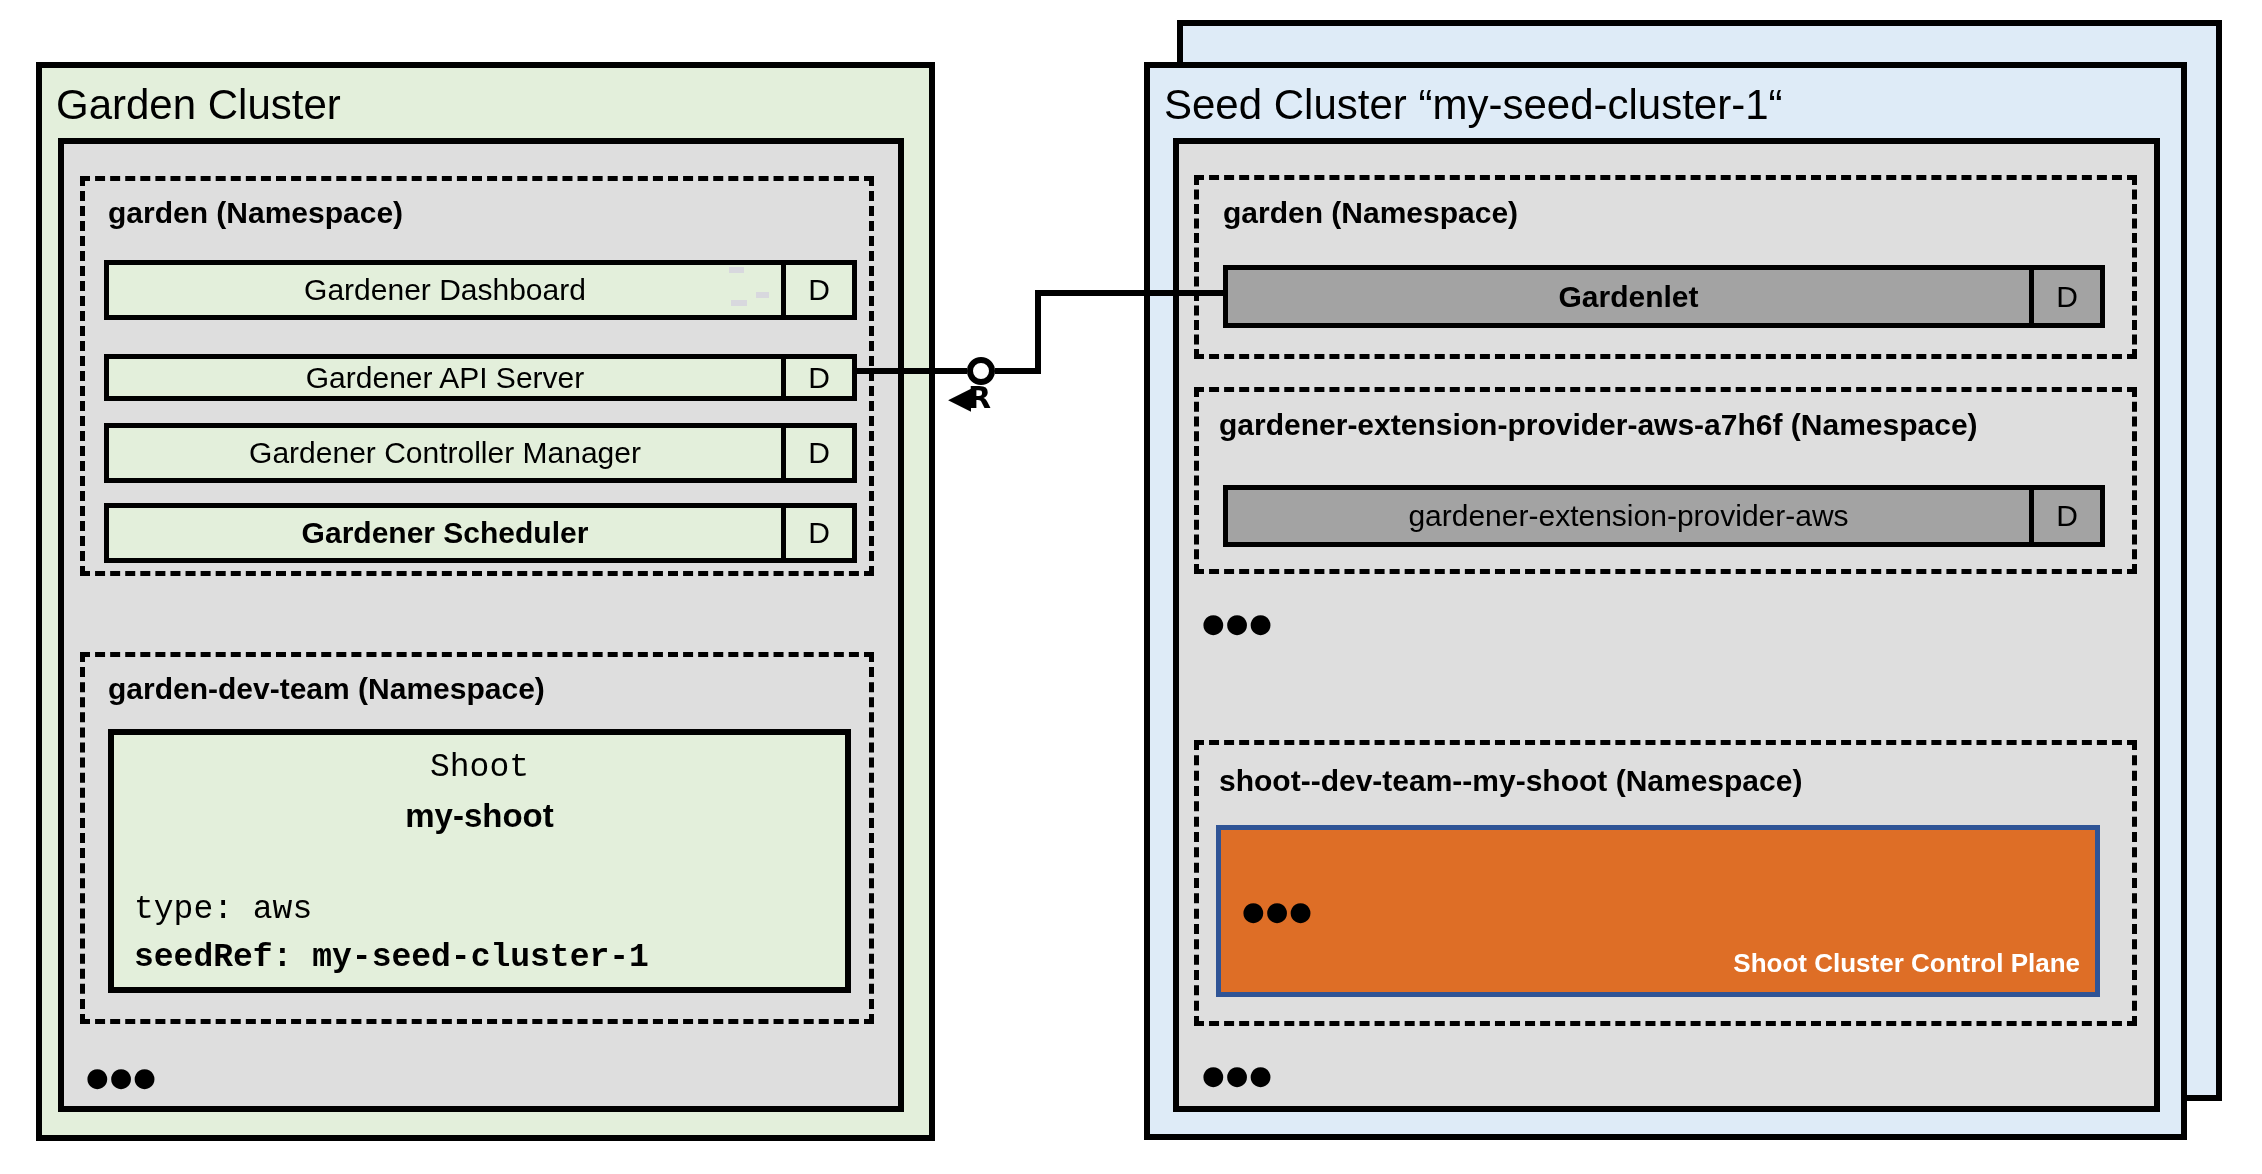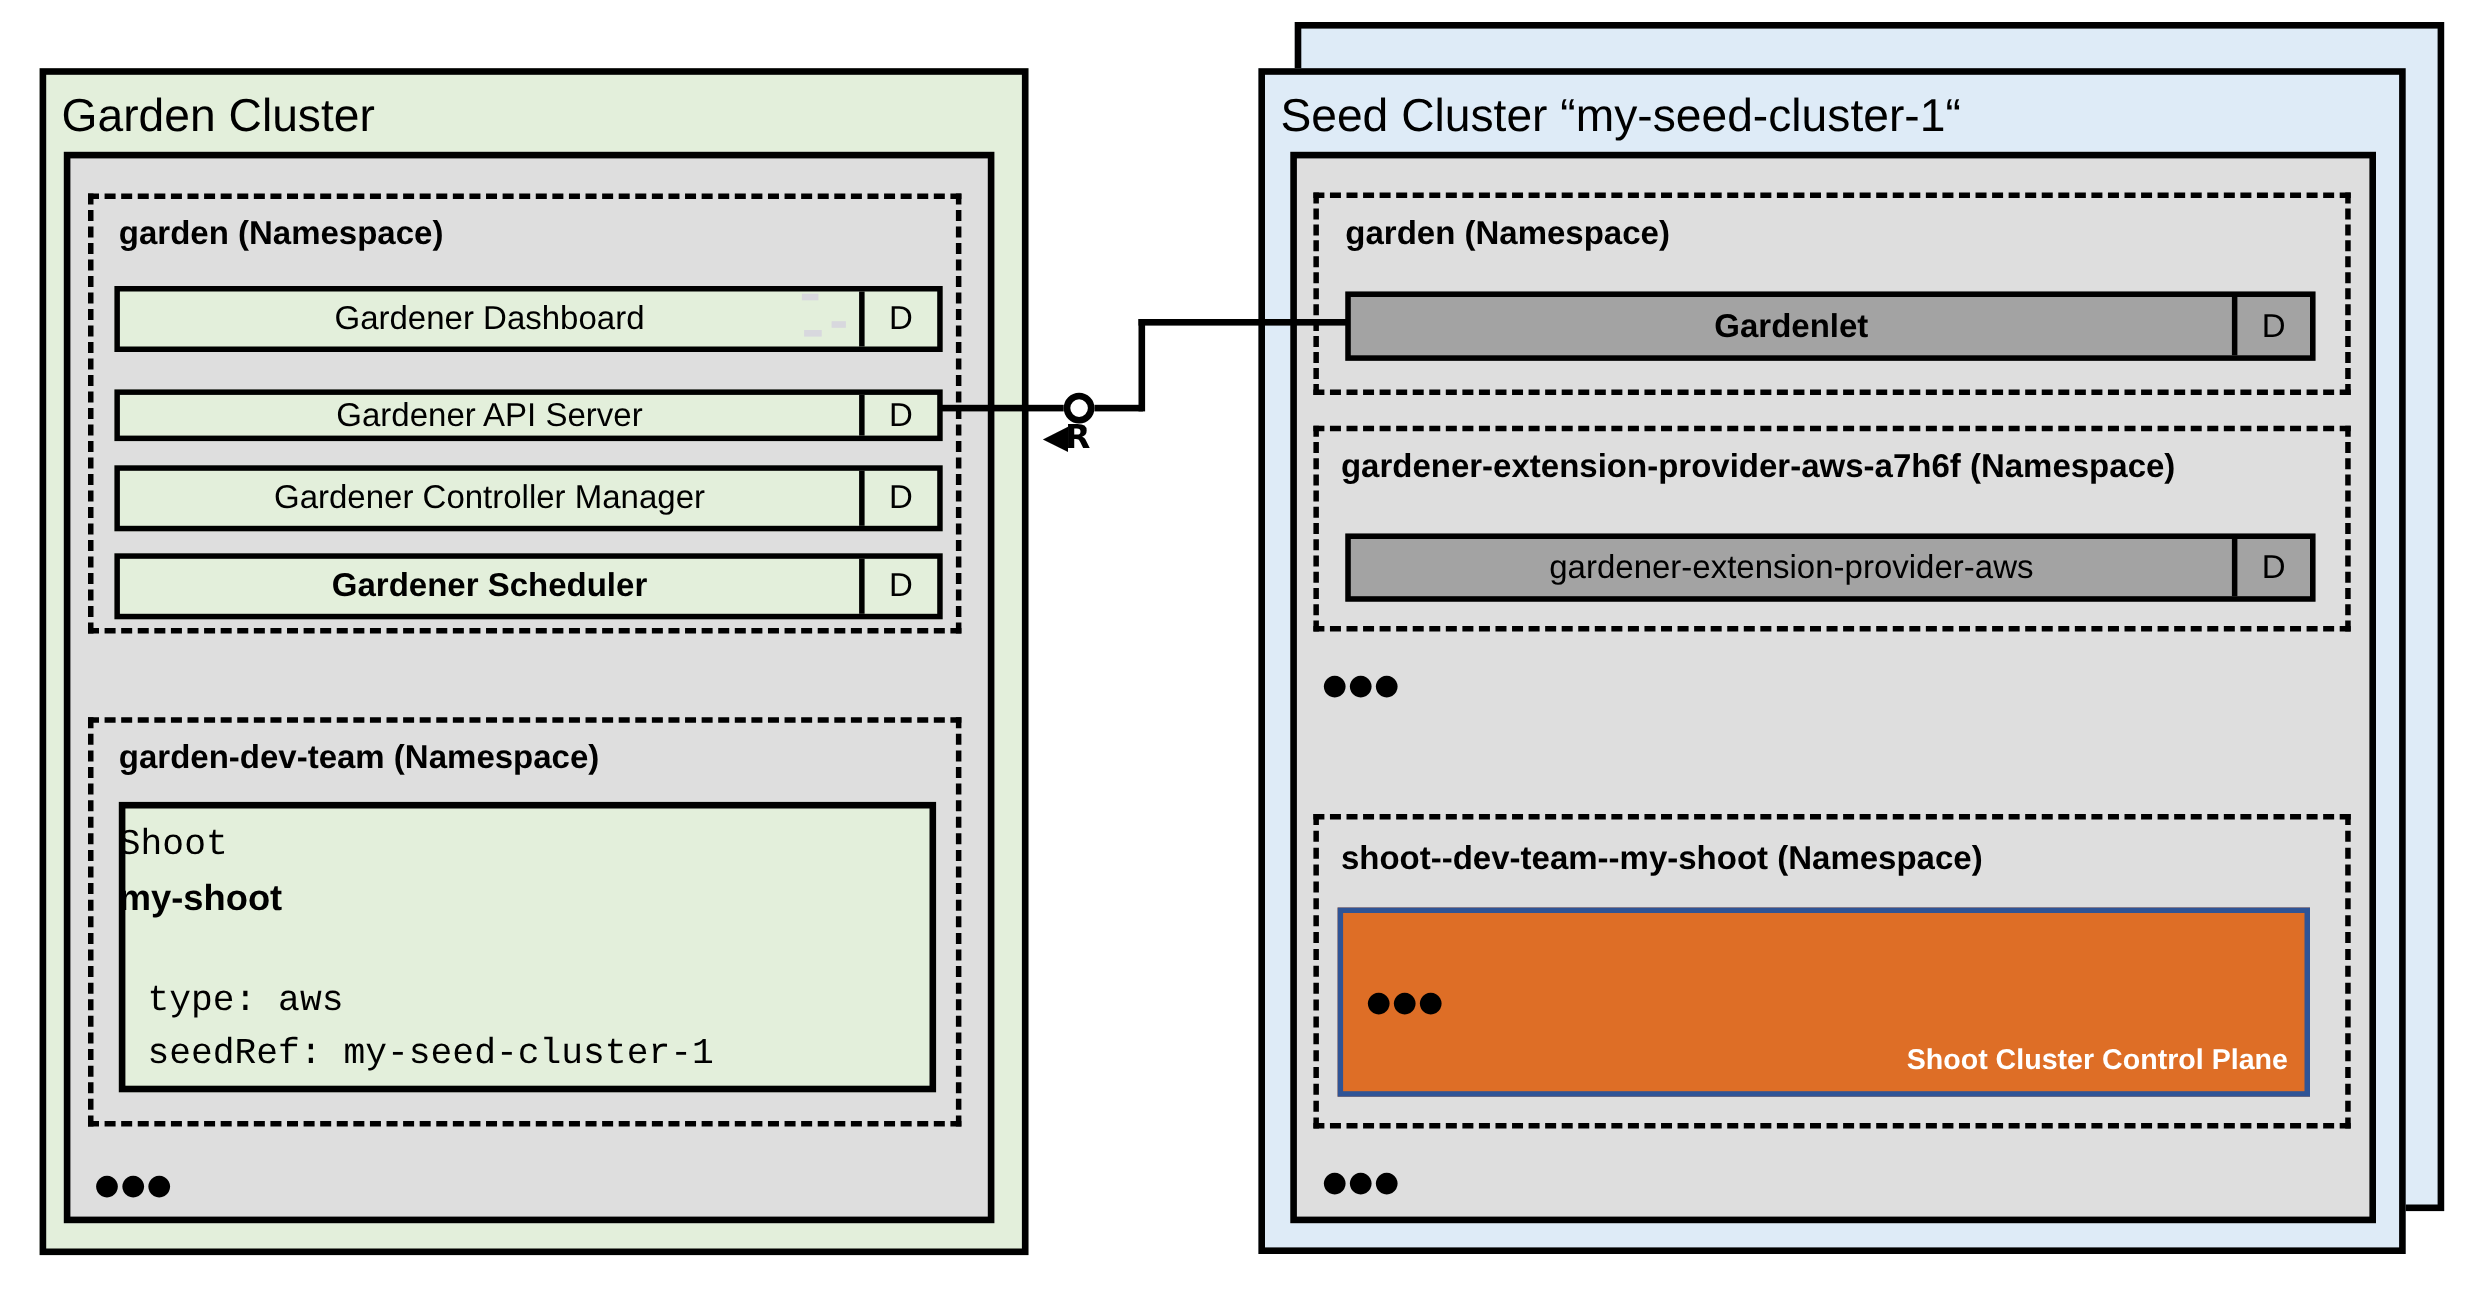--- a/index.html
+++ b/index.html
@@ -17,21 +17,21 @@
   .row{display:flex;border:5px solid #000;box-sizing:border-box;}
   .row .lbl{flex:1;display:flex;align-items:center;justify-content:center;font-size:30px;}
   .row .dcell{width:66px;border-left:5px solid #000;display:flex;align-items:center;justify-content:center;font-size:30px;}
   .bold{font-weight:bold;}
   .mono{font-family:"Liberation Mono","DejaVu Sans Mono",monospace;}
   .dots{font-family:"DejaVu Sans",sans-serif;font-size:26px;letter-spacing:1px;line-height:1;color:#000;}
   .cline{background:#000;z-index:30;}
   .ring{width:28px;height:28px;border:6px solid #000;border-radius:50%;background:#fff;z-index:31;}
   .marker{z-index:31;font-weight:bold;font-size:30px;line-height:1;font-family:"DejaVu Sans",sans-serif;letter-spacing:-3px;}
   .artifact{background:#D8D8DE;z-index:5;}
-  .shoot-text{width:743px;text-align:left;font-size:33px;line-height:1.2;}
+  .shoot-text{width:743px;text-align:center;font-size:33px;line-height:1.2;}
   .spec{font-size:33px;line-height:1.2;}
   .cp-label{width:844px;text-align:right;color:#fff;font-weight:bold;font-size:26px;}
 </style>
 </head>
 <body>
 
 <div id="canvas">
 
   <div class="abs solid green" style="left:36px;top:62px;width:899px;height:1079px;"></div>
 
@@ -63,21 +63,21 @@
   <div class="abs artifact" style="left:756px;top:292px;width:13px;height:6px;"></div>
   <div class="abs artifact" style="left:731px;top:300px;width:16px;height:6px;"></div>
 
   <div class="abs dash" style="left:80px;top:652px;width:794px;height:372px;"></div>
   <div class="abs nslabel" style="left:108px;top:672px;">garden-dev-team (Namespace)</div>
 
   <div class="abs solid green" style="left:108px;top:729px;width:743px;height:264px;"></div>
   <div class="abs shoot-text mono" style="left:108px;top:748px;">Shoot</div>
   <div class="abs shoot-text bold" style="left:108px;top:796px;">my-shoot</div>
   <div class="abs spec mono" style="left:134px;top:890px;">type: aws</div>
-  <div class="abs spec mono" style="left:134px;top:938px;">seedRef: my-seed-cluster-1</div>
+  <div class="abs spec mono" style="left:134px;top:938px;font-weight:bold;">seedRef: my-seed-cluster-1</div>
 
   <div class="abs dots" style="left:86px;top:1064px;">●●●</div>
 
   <div class="abs cline" style="left:853px;top:368px;width:114px;height:6px;"></div>
   <div class="abs ring" style="left:967px;top:357px;"></div>
   <div class="abs cline" style="left:995px;top:368px;width:44px;height:6px;"></div>
   <div class="abs cline" style="left:1035px;top:290px;width:6px;height:84px;"></div>
   <div class="abs cline" style="left:1035px;top:290px;width:192px;height:6px;"></div>
   <div class="abs marker" style="left:948px;top:383px;">◀R</div>
 

